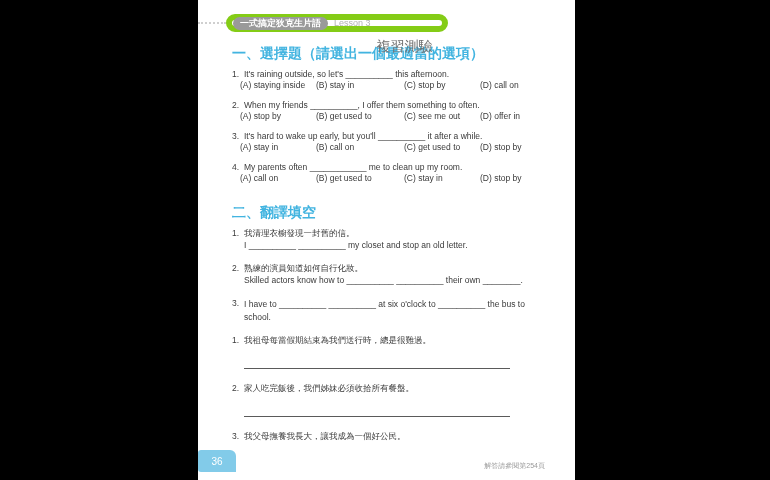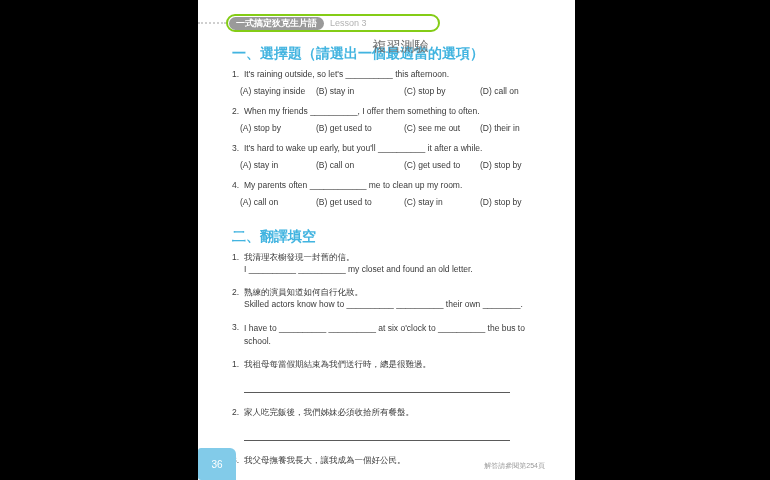--- a/index.html
+++ b/index.html
@@ -19,21 +19,21 @@
 
   
   .header-row { display:flex; align-items:center; margin-bottom:13px; position:relative; }
   .leader {
     width:28px; height:0;
     border-top:2px dotted #cfcfcf;
     margin-left:-34px;
   }
   .pill {
     display:inline-flex; align-items:center; gap:6px;
-    border:2px solid #84cc16; border-radius:10px;
+    border:6px solid #84cc16; border-radius:10px;
     padding:1px 9px 1px 1px; height:18px;
   }
   .pill-tag {
     background:#9a9a9a; color:#fff;
     font-size:9px; font-weight:bold;
     border-radius:8px; padding:2px 7px;
     white-space:nowrap; line-height:1;
   }
   .pill-lesson { color:#b2b2b2; font-size:9px; white-space:nowrap;text-align:right; }
   .pill-sub { color:#6f6f6f; font-size:14px; white-space:nowrap;margin-top:47px; }
@@ -43,38 +43,38 @@
     margin-bottom:6px;
   }
   .sec-heading.mt { margin-top:20px; }
 
   .q { display:flex; font-size:8.5px; color:#3a3a3a; line-height:11px; margin-bottom:9px; }
   .q-num { width:12px; flex-shrink:0; }
   .q-body { flex:1; }
   .opts {
     display:grid;
     grid-template-columns:76px 88px 76px auto;
-    margin-left:-4px; margin-top:6px;
+    margin-left:-4px; margin-top:0;
     white-space:nowrap;
   }
   .opts span { overflow:visible; }
 
   .fq { margin-bottom:11px; }
   .fq .en { line-height:13px; }
 
   .tq { margin-bottom:0; }
   .answer-line {
     border-bottom:1px solid #5a5a5a;
     width:266px; height:0;
     margin:22px 0 14px 0;
   }
 
   .page-badge {
-    position:absolute; left:0; bottom:0;
-    width:38px; height:32px;
+    position:absolute; left:0; bottom:8px;
+    width:38px; height:22px;
     background:#82cbe9; color:#fff;
     font-size:10px; border-radius:3px 6px 0 3px;
     display:flex; align-items:center; justify-content:center;
   }
   .footer-note {
     position:absolute; right:30px; bottom:9px;
     font-size:7px; color:#9a9a9a;
   }
 </style>
 </head>
@@ -108,21 +108,21 @@
     </div>
 
     <div class="q">
       <span class="q-num">2.</span>
       <div class="q-body">
         <div>When my friends __________, I offer them something to often.</div>
         <div class="opts">
           <span>(A) stop by</span>
           <span>(B) get used to</span>
           <span>(C) see me out</span>
-          <span>(D) their in</span>
+          <span>(D) offer in</span>
         </div>
       </div>
     </div>
 
     <div class="q">
       <span class="q-num">3.</span>
       <div class="q-body">
         <div>It's hard to wake up early, but you'll __________ it after a while.</div>
         <div class="opts">
           <span>(A) stay in</span>
@@ -145,21 +145,21 @@
         </div>
       </div>
     </div>
 
     <div class="sec-heading mt">二、翻譯填空</div>
 
     <div class="q fq">
       <span class="q-num">1.</span>
       <div class="q-body">
         <div class="zh">我清理衣櫥發現一封舊的信。</div>
-        <div class="en">I __________ __________ my closet and found an old letter.</div>
+        <div class="en">I __________ __________ my closet and stop an old letter.</div>
       </div>
     </div>
 
     <div class="q fq">
       <span class="q-num">2.</span>
       <div class="q-body">
         <div class="zh">熟練的演員知道如何自行化妝。</div>
         <div class="en">Skilled actors know how to __________ __________ their own ________.</div>
       </div>
     </div>

